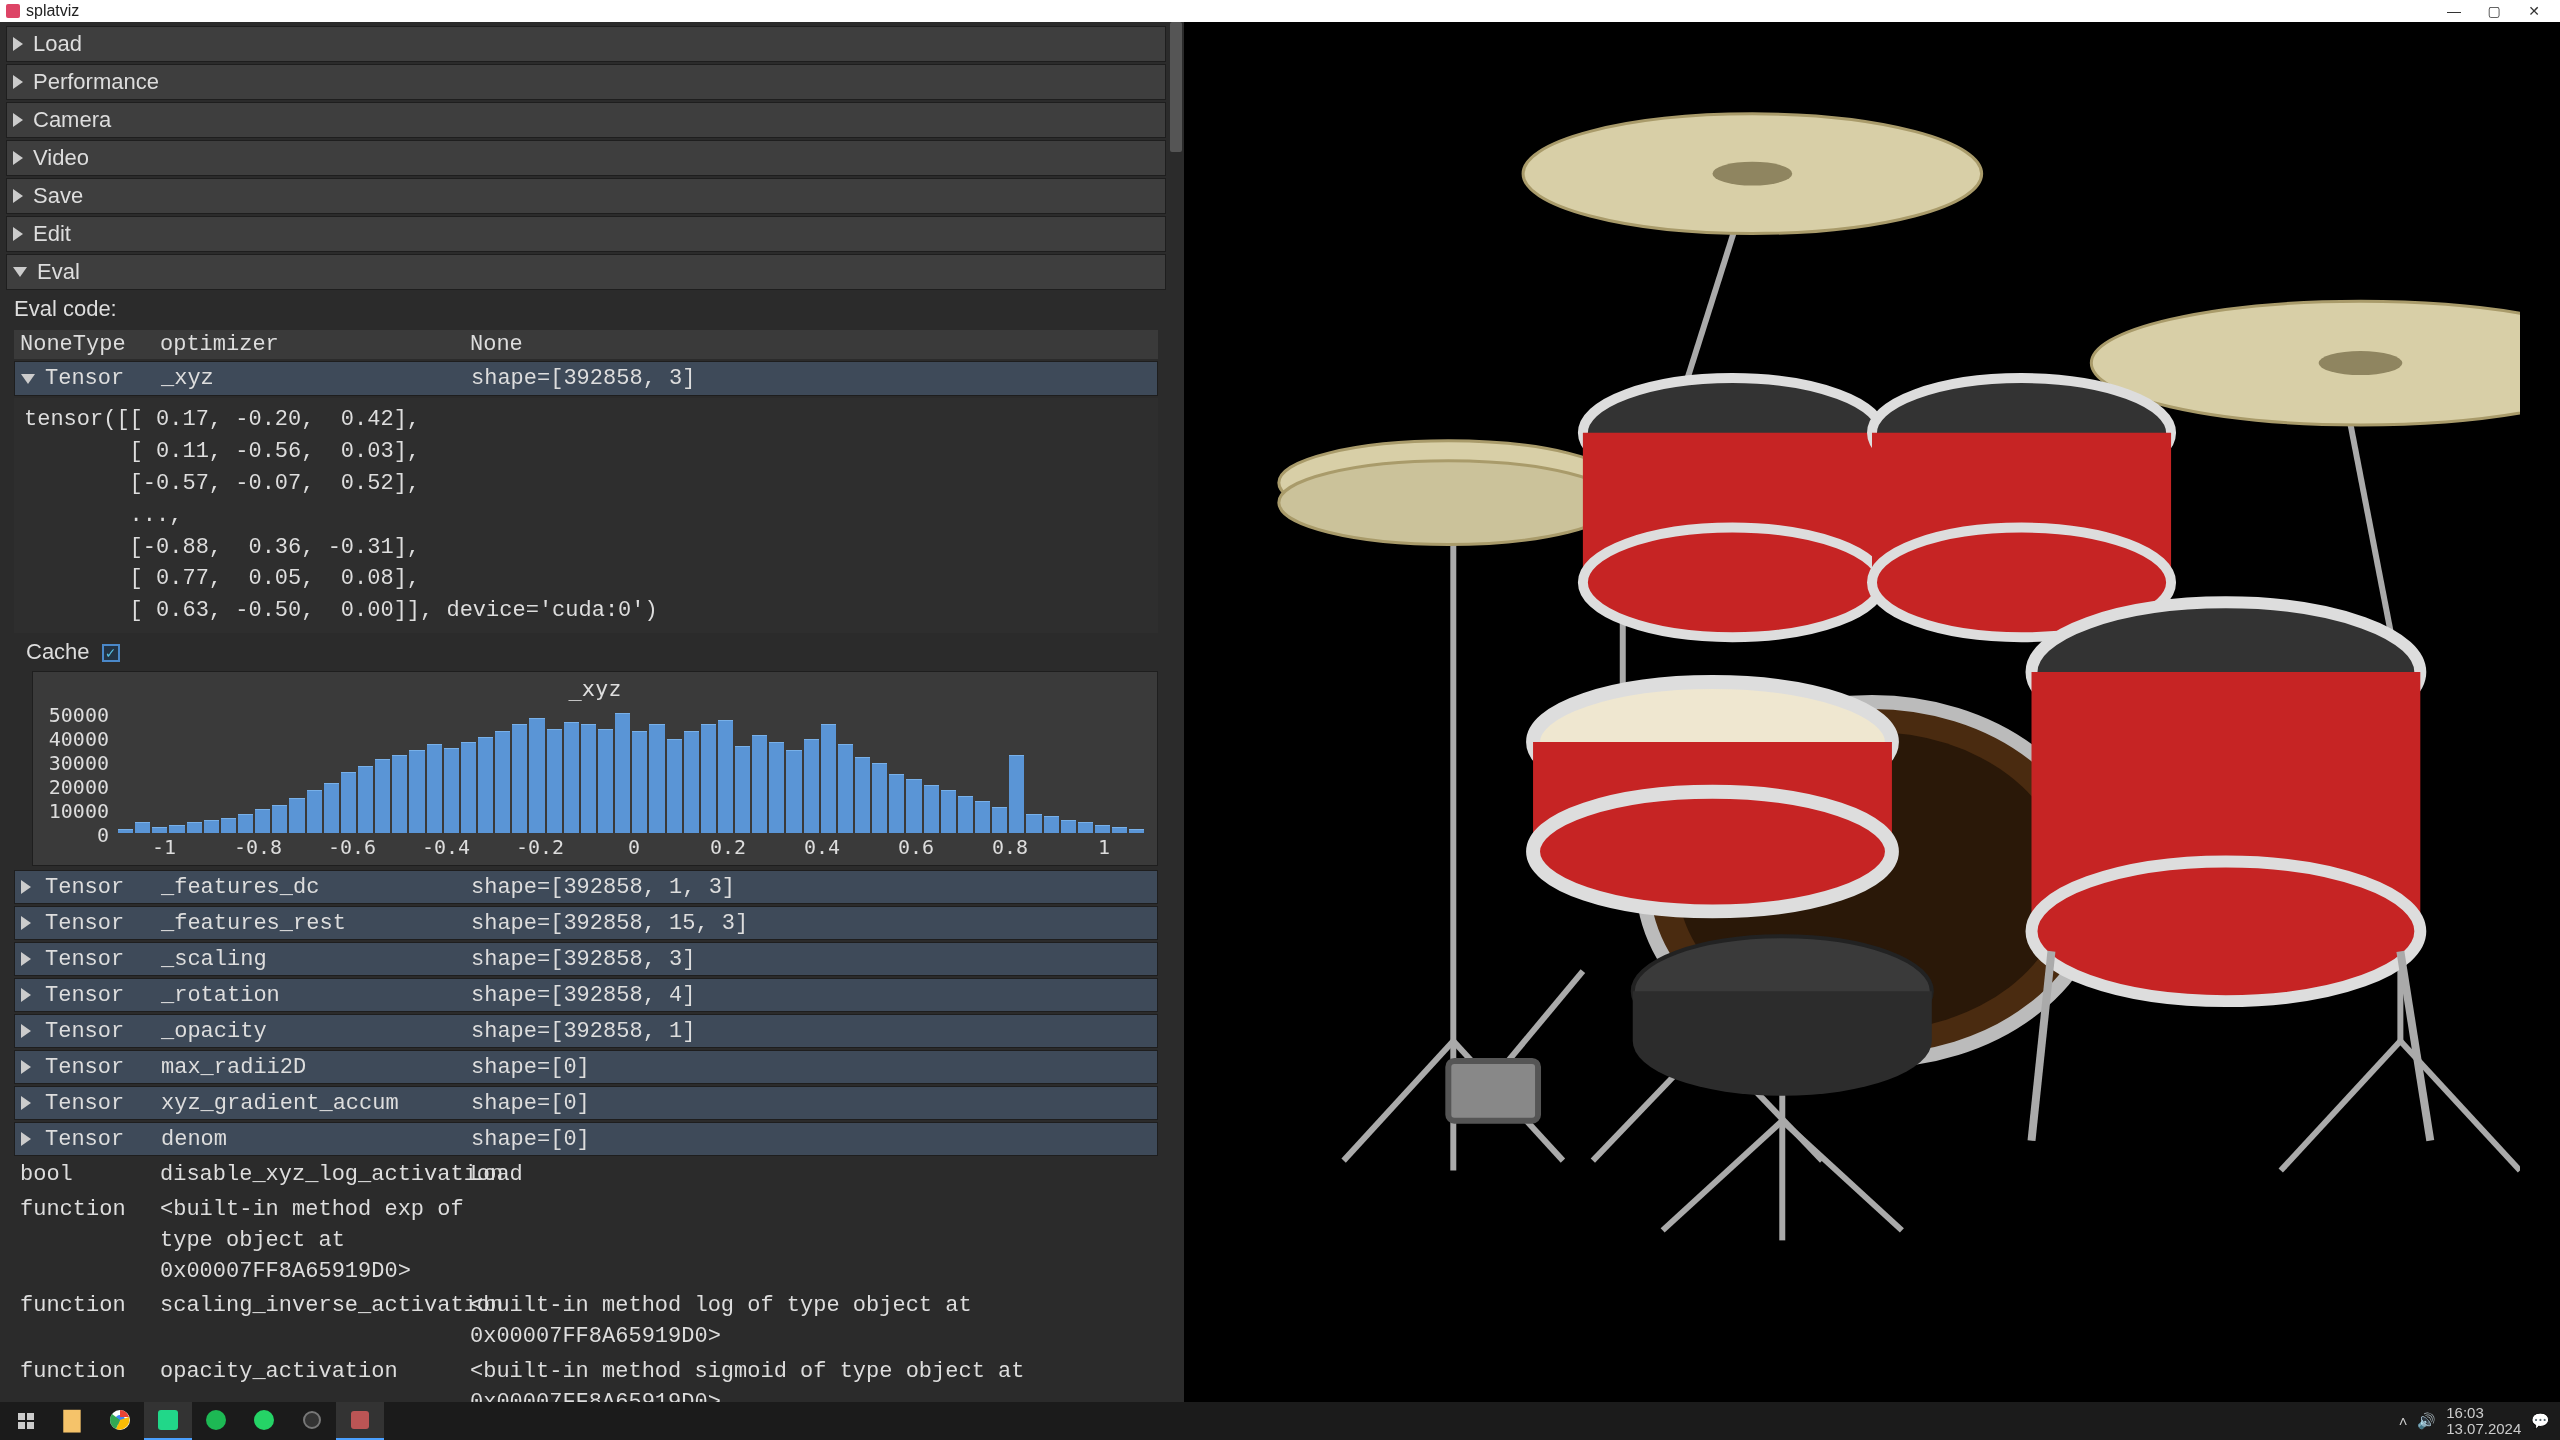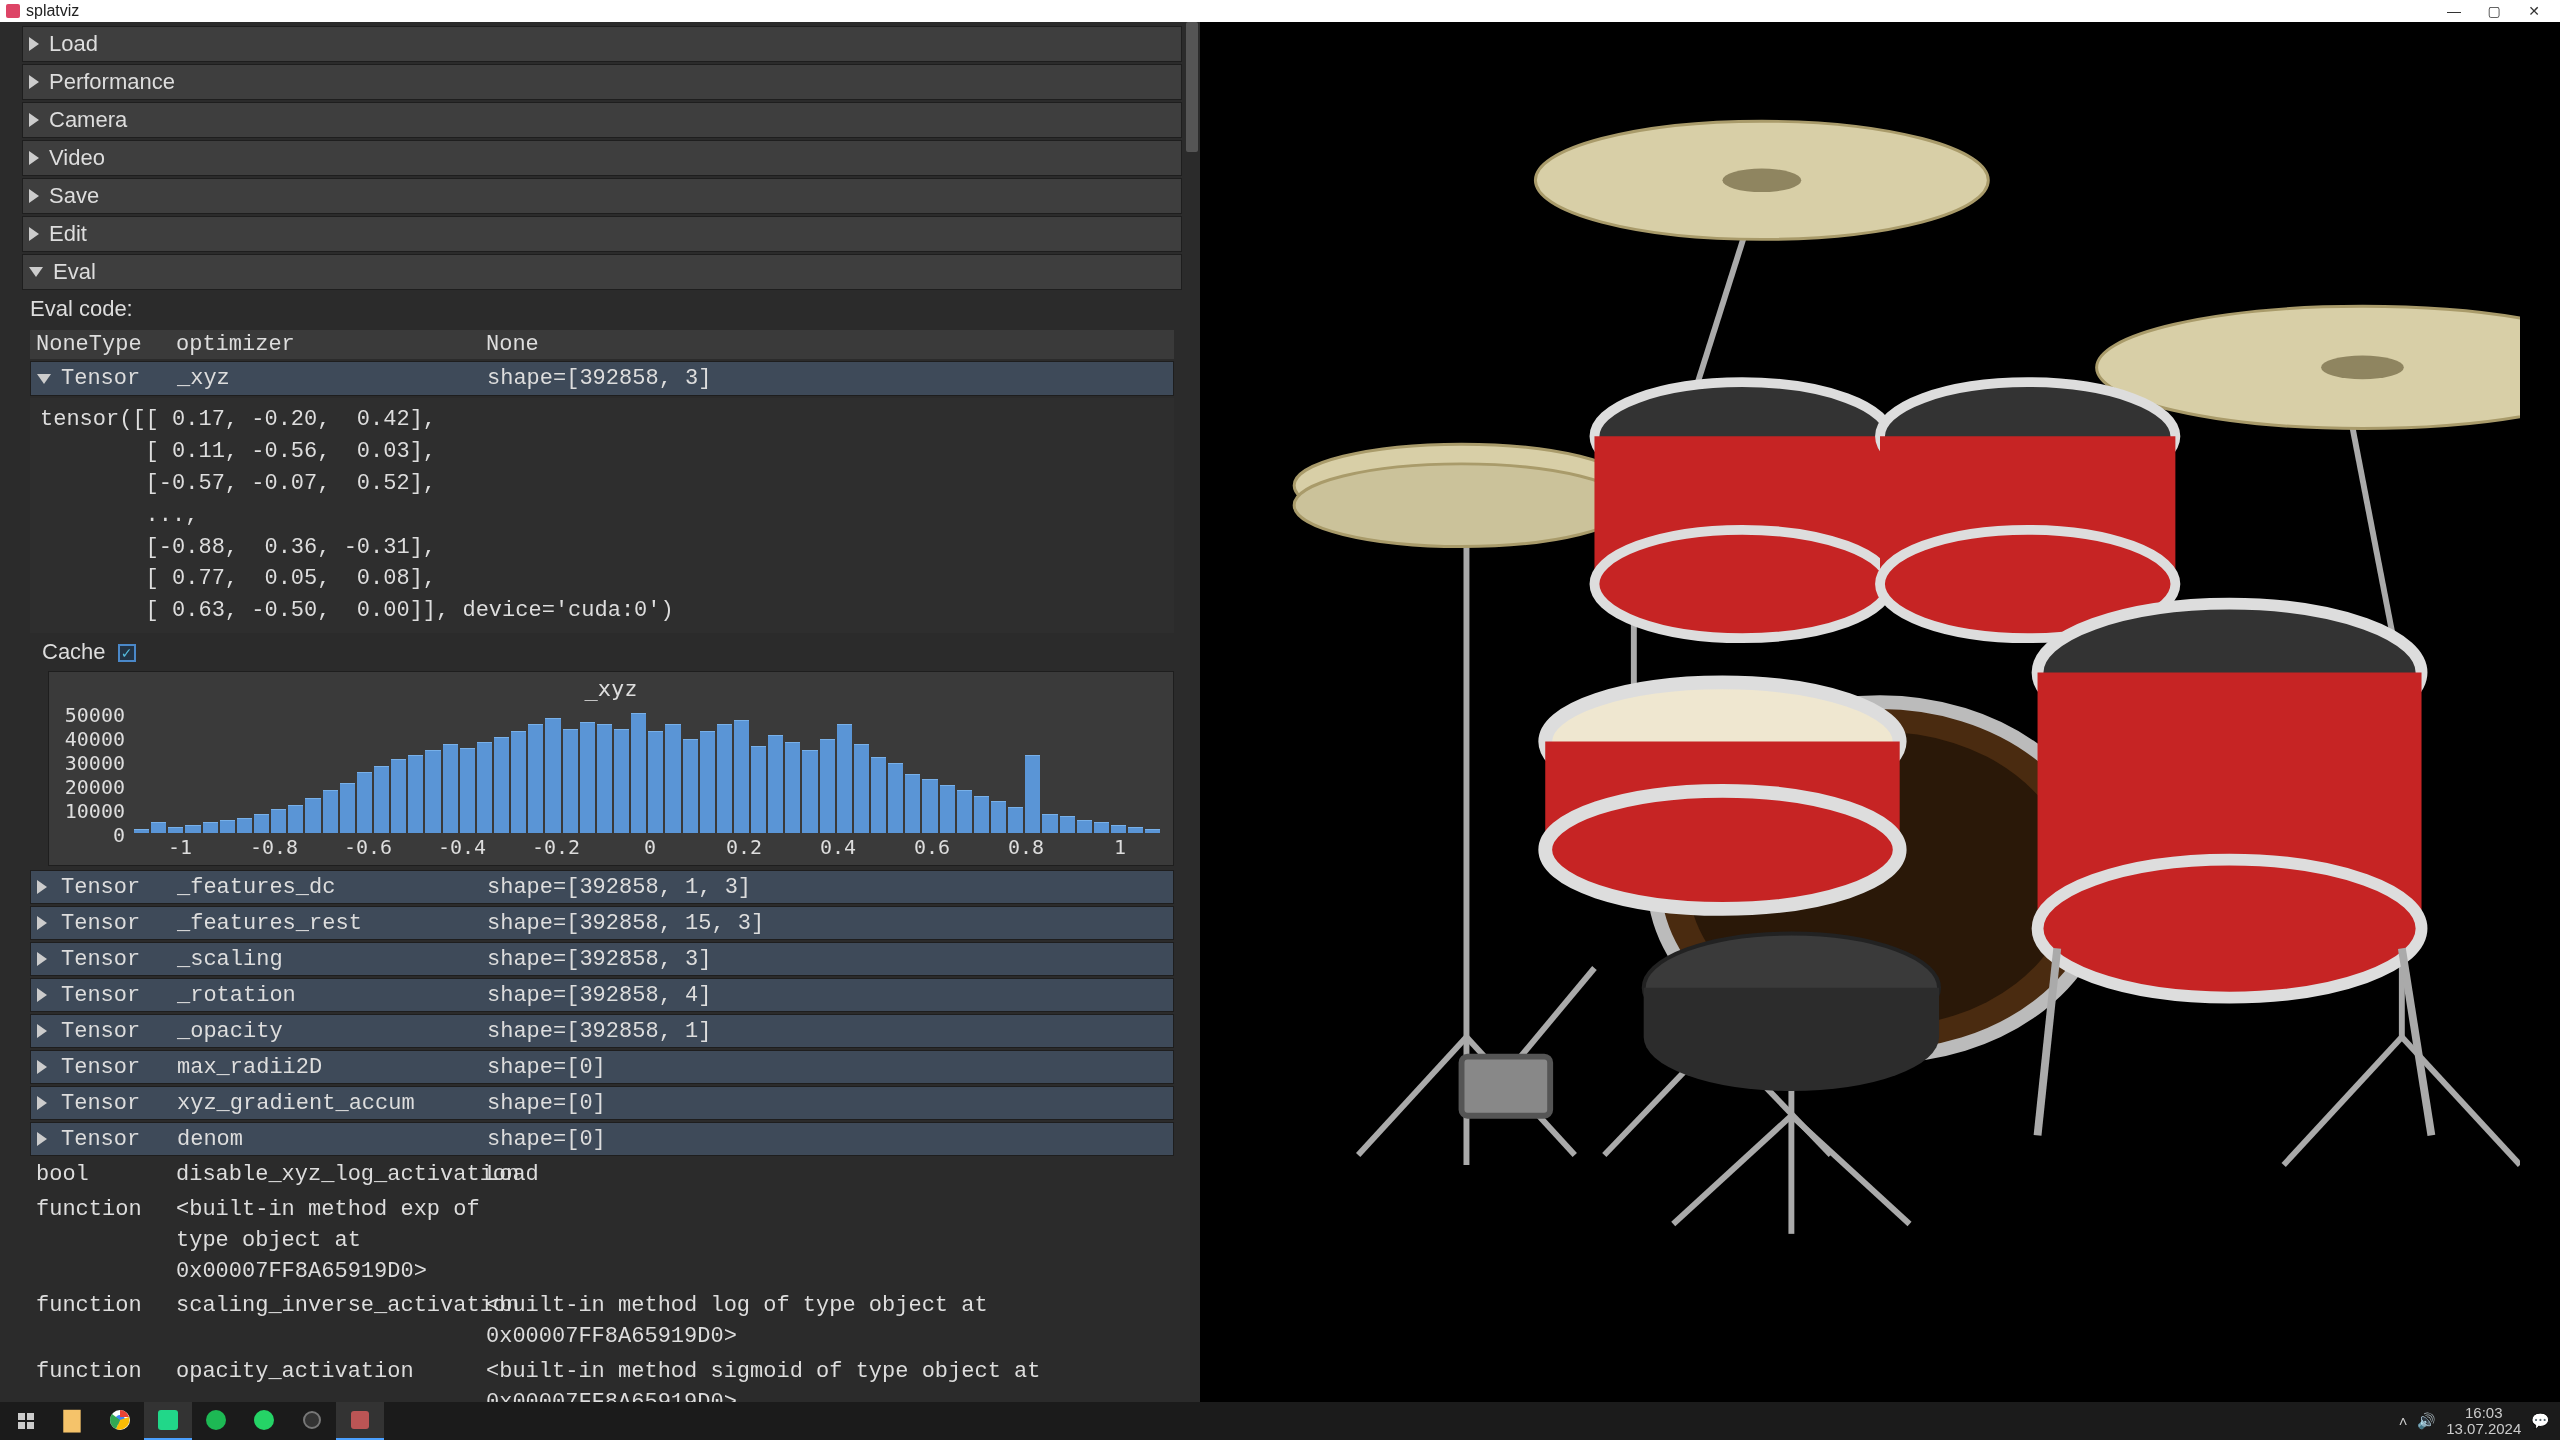--- a/index.html
+++ b/index.html
@@ -27,21 +27,20 @@
   }
   .titlebar .spacer { flex: 1; }
   .titlebar .winbtn {
     width: 40px; text-align: center; font-size: 14px; color: #333;
   }
   .content {
     position: absolute;
     top: 22px; left: 0; right: 0; bottom: 38px;
     display: flex;
     background: #2b2b2b;
-    padding-left: 16px;
   }
   .left {
     width: 1168px;
     height: 100%;
     overflow: hidden;
     background: #2b2b2b;
     padding: 4px 2px 0 6px;
   }
   .right {
     flex: 1;
@@ -217,21 +216,21 @@
   .taskbar .app {
     width: 48px; height: 100%; display:flex; align-items:center; justify-content:center;
     border-bottom: 2px solid transparent;
   }
   .taskbar .app.active { background:#333; border-bottom-color:#4aa0ff; }
   .taskbar .sp { flex:1; }
   .tray {
     display: flex; align-items: center; gap: 10px;
     font-size: 15px; color: #ccc; padding-right: 6px;
   }
-  .clk { text-align: center; line-height: 1.1; }
+  .clk { text-align: left; line-height: 1.1; }
 </style>
 </head>
 <body>
 
 <div class="titlebar">
   <span class="ico"></span>
   <span>splatviz</span>
   <span class="spacer"></span>
   <span class="winbtn">—</span>
   <span class="winbtn">▢</span>

